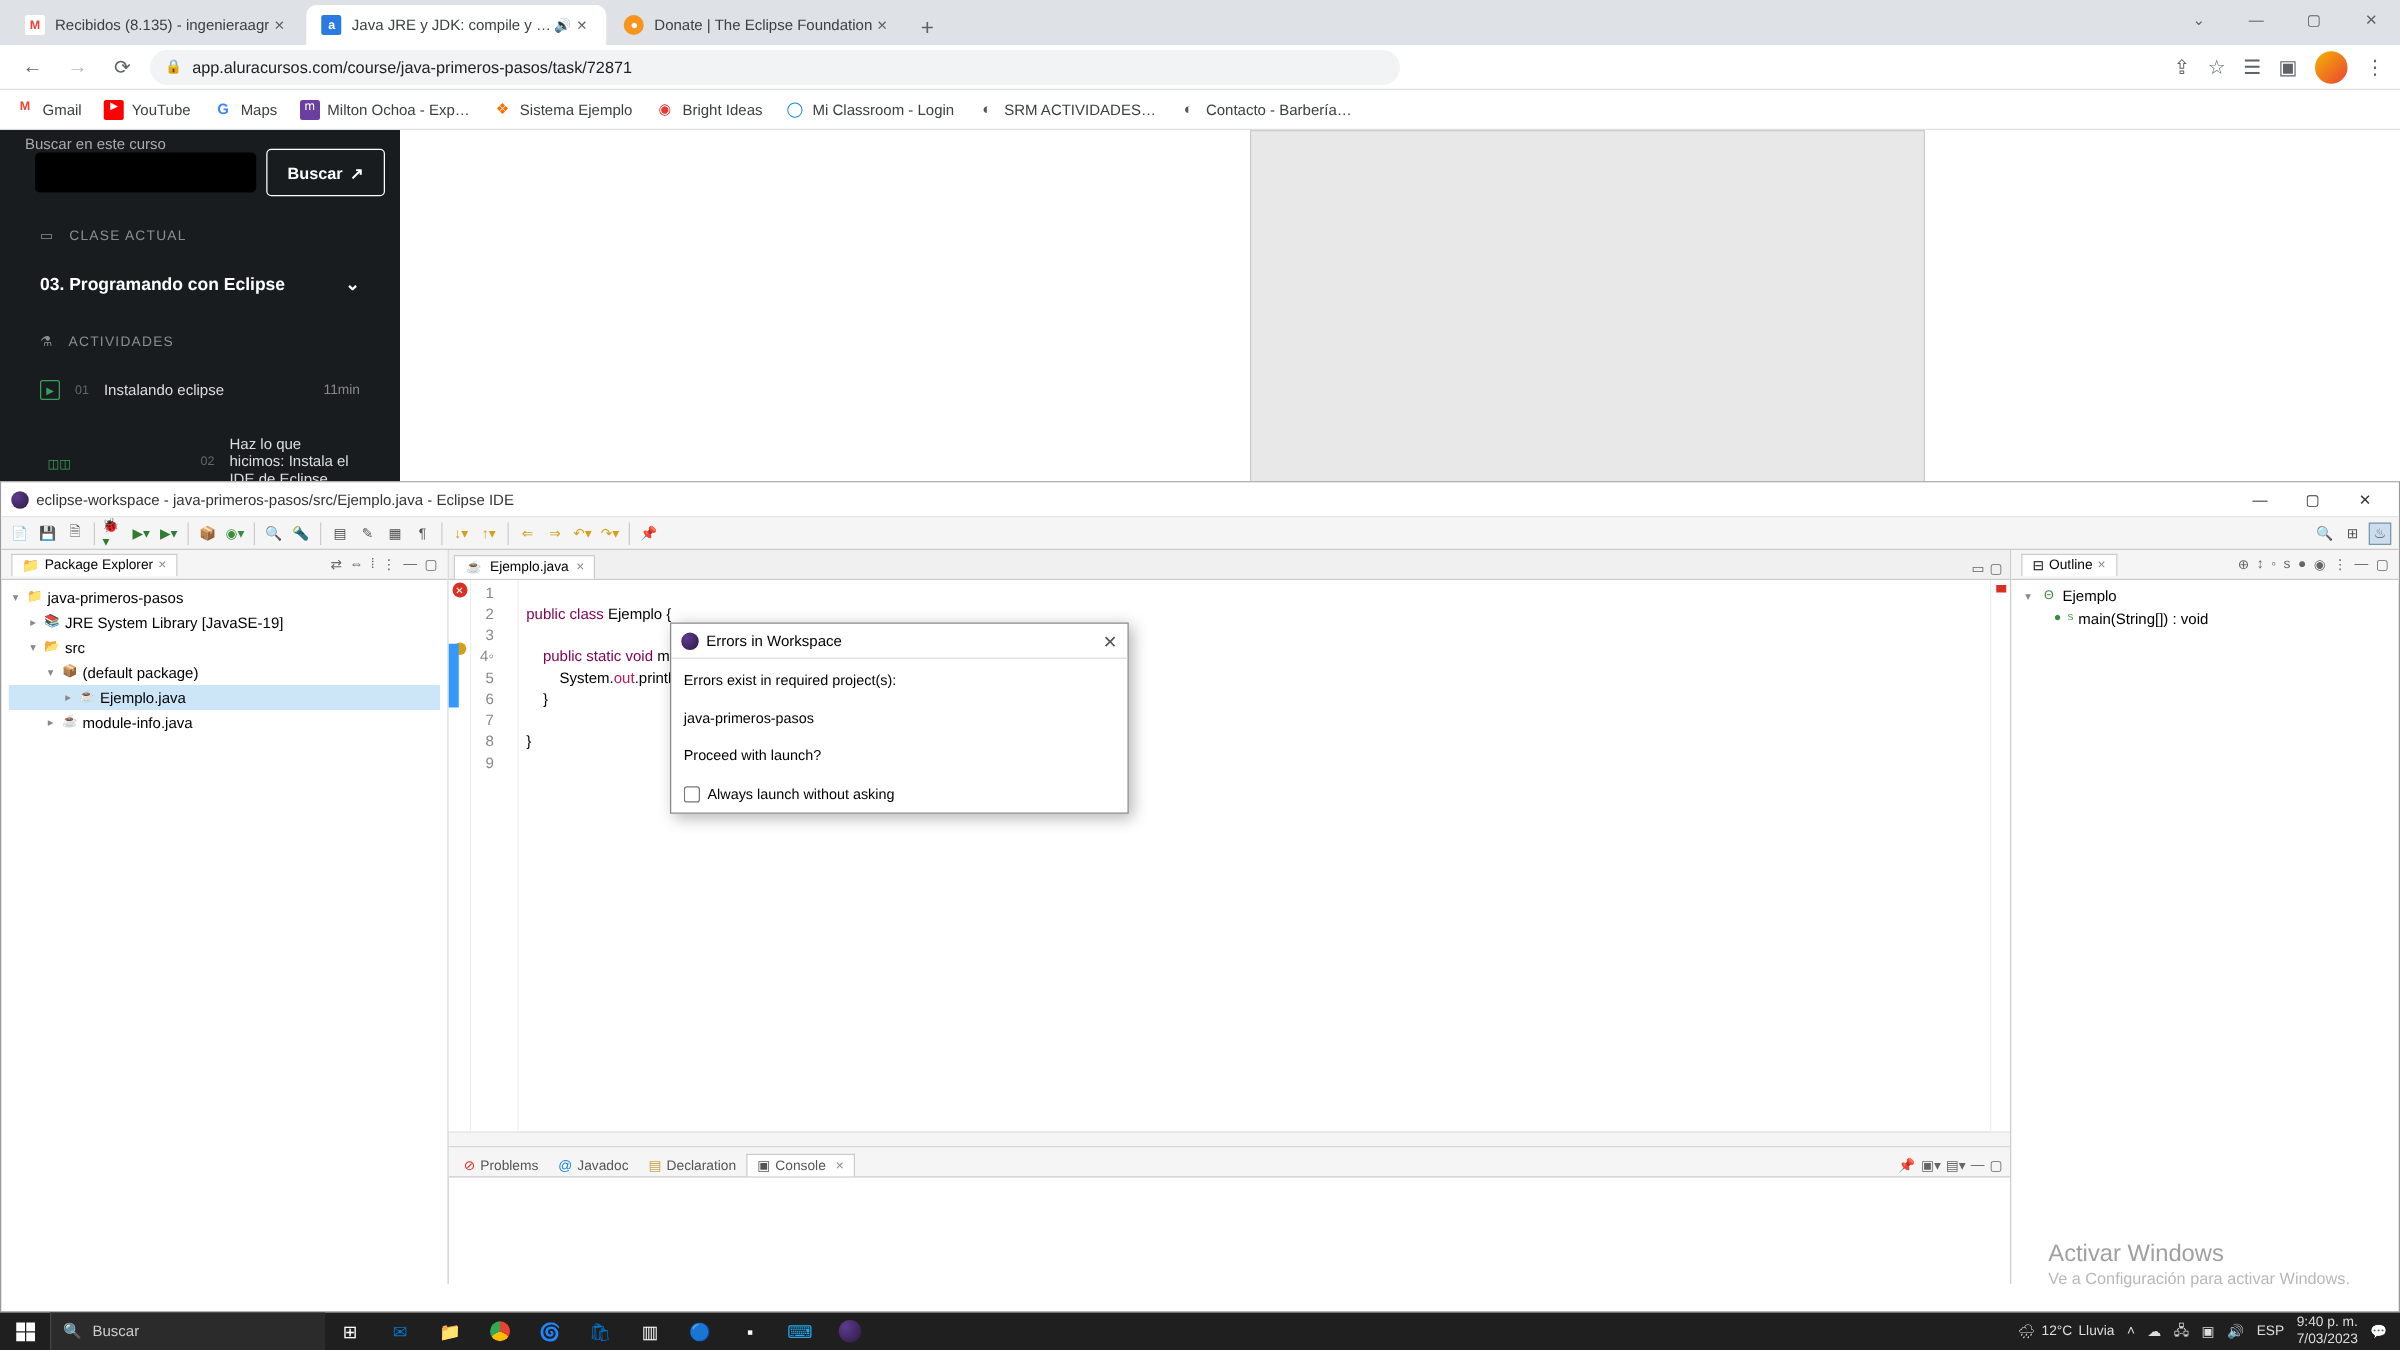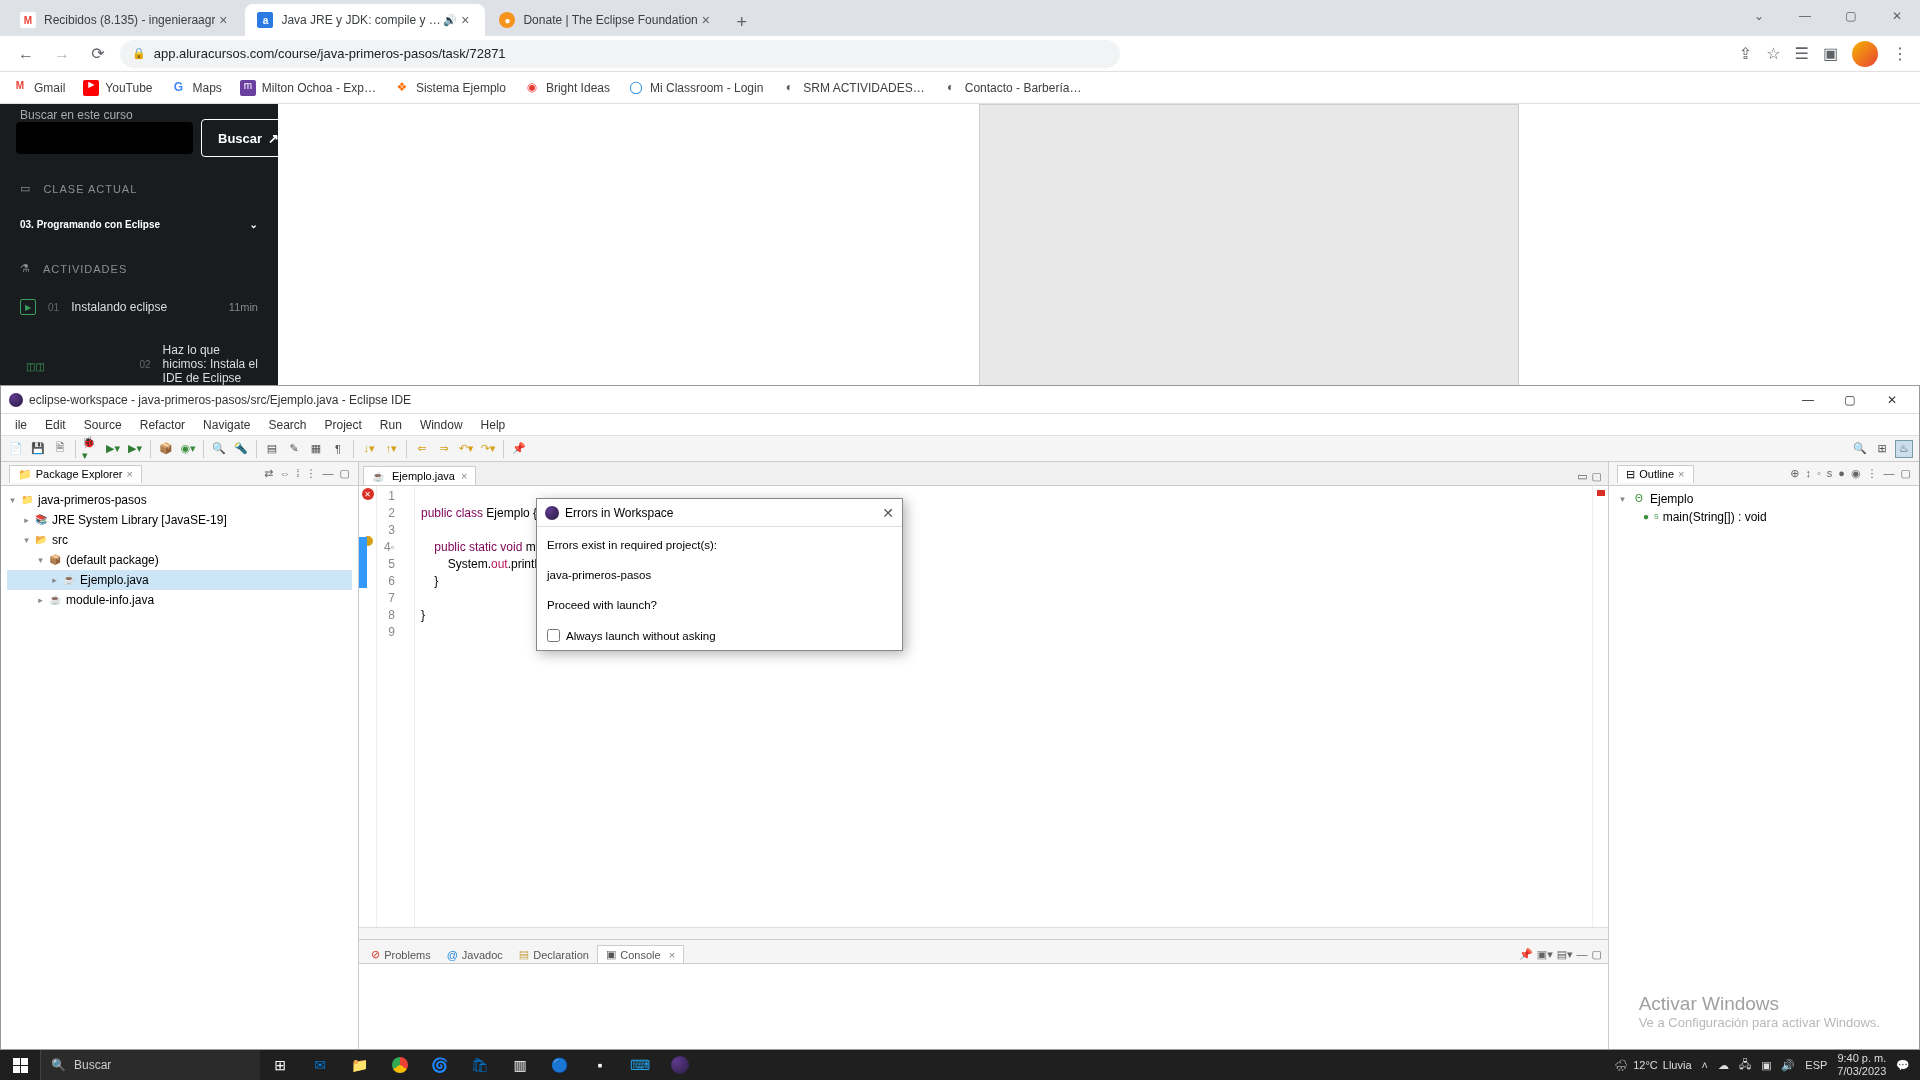--- a/index.html
+++ b/index.html
@@ -20,27 +20,27 @@
 .url-bar{flex:1;height:28px;background:#f1f3f4;border-radius:14px;display:flex;align-items:center;padding:0 12px;font-size:13px;color:#202124;max-width:1000px}
 .url-bar .lock{margin-right:8px;color:#5f6368;font-size:11px}
 .tb-icons{display:flex;gap:14px;align-items:center;margin-left:auto;color:#5f6368}
 .tb-icons div{font-size:16px}
 .profile-av{width:26px;height:26px;border-radius:50%;background:linear-gradient(135deg,#f4b400,#ea4335)}
 .bookmarks{height:32px;display:flex;align-items:center;padding:0 12px;gap:18px;font-size:12px;color:#3c4043;border-bottom:1px solid #e0e0e0}
 .bm{display:flex;align-items:center;gap:6px}
 .bm .bmicon{width:16px;height:16px;border-radius:2px}
 
 .alura{position:absolute;top:104px;left:0;right:0;height:281px;background:#fff;display:flex}
-.alura-side{width:278px;background:#191c1f;color:#fff;padding:8px 0}
+.alura-side{width:320px;background:#191c1f;color:#fff;padding:8px 12px}
 .search-row{display:flex;gap:8px;padding:4px 16px;align-items:center;height:52px}
 .search-label{font-size:12px;color:#aaa;position:absolute;top:4px;left:20px}
 .search-in{flex:1;height:32px;background:#000;border:none;border-radius:4px}
 .search-btn{height:38px;padding:0 16px;background:transparent;border:1px solid #fff;border-radius:4px;color:#fff;font-size:13px;font-weight:600;display:flex;align-items:center;gap:6px}
 .section-hdr{padding:18px 20px 10px;font-size:11px;letter-spacing:1px;color:#8a8d91;display:flex;align-items:center;gap:12px}
-.cur-class{padding:14px 20px;font-size:10px;font-weight:600;display:flex;align-items:center;justify-content:space-between;cursor:pointer}
+.cur-class{padding:14px 20px;font-size:14px;font-weight:600;display:flex;align-items:center;justify-content:space-between;cursor:pointer}
 .activity{padding:14px 20px;font-size:12px;display:flex;align-items:center;gap:12px}
 .activity .num{color:#666;font-size:10px}
 .activity .act-title{flex:1;color:#ddd}
 .activity .dur{color:#888;font-size:11px}
 .act-icon{width:16px;height:16px;border:1px solid #3a9e5c;border-radius:2px}
 .act-icon.code{color:#3a9e5c;font-size:10px;border:none}
 .alura-main{flex:1;background:#fff;display:flex;justify-content:center;padding-top:0}
 .alura-img{width:540px;height:295px;background:#e8e8e8;margin-left:300px;border:1px solid #ccc;font-size:6px;color:#444;position:relative}
 
 .eclipse{position:absolute;top:385px;left:0;right:0;bottom:30px;background:#fff;border:1px solid #999}
@@ -242,32 +242,20 @@
 <div class="eclipse">
   <div class="ecl-title">
     <span class="eicon"></span>
     <span>eclipse-workspace - java-primeros-pasos/src/Ejemplo.java - Eclipse IDE</span>
     <div class="wctrls">
       <div>—</div>
       <div>▢</div>
       <div>✕</div>
     </div>
   </div>
-  <div class="ecl-menu">
-    <span>ile</span>
-    <span>Edit</span>
-    <span>Source</span>
-    <span>Refactor</span>
-    <span>Navigate</span>
-    <span>Search</span>
-    <span>Project</span>
-    <span>Run</span>
-    <span>Window</span>
-    <span>Help</span>
-  </div>
   <div class="ecl-toolbar">
     <div class="tb">📄</div>
     <div class="tb">💾</div>
     <div class="tb">🗎</div>
     <div class="sep"></div>
     <div class="tb" style="color:#2e7d32">🐞▾</div>
     <div class="tb" style="color:#2e7d32">▶▾</div>
     <div class="tb" style="color:#2e7d32">▶▾</div>
     <div class="sep"></div>
     <div class="tb" style="color:#b8860b">📦</div>

